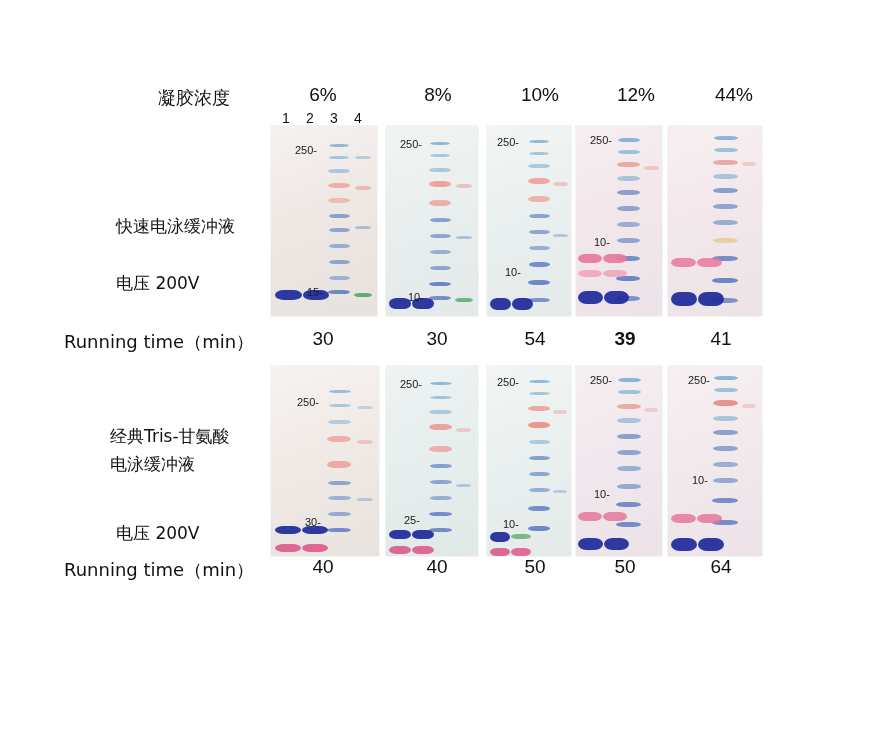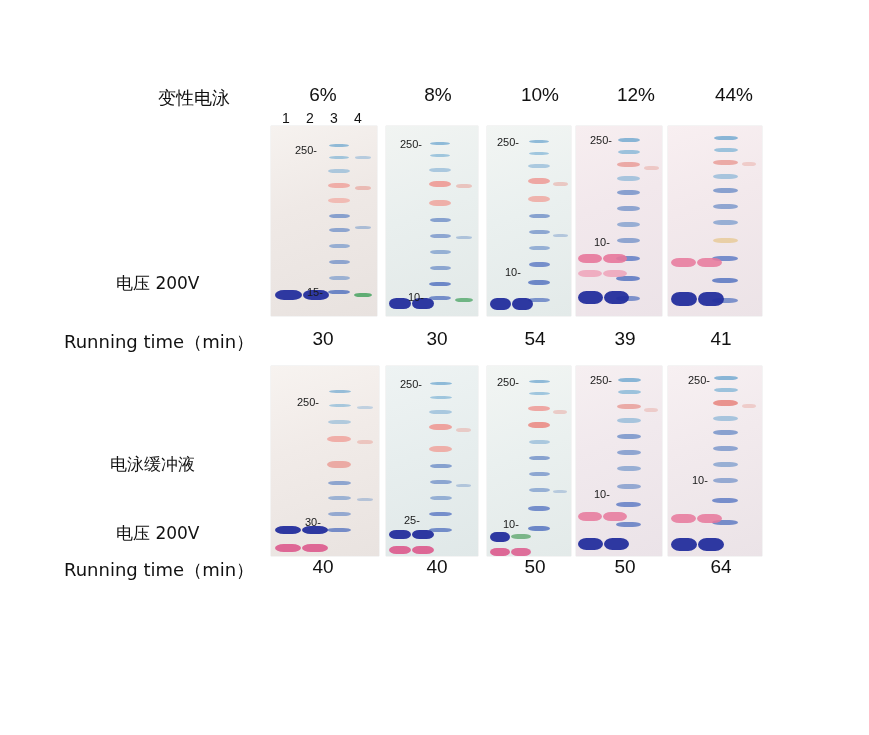--- a/index.html
+++ b/index.html
@@ -90,32 +90,33 @@
     color: #1a1a1a;
     white-space: nowrap;
     font-family: "Liberation Sans", sans-serif;
   }
 </style>
 </head>
 <body>
 
 <div class="figure">
 
-  <div class="lbl cn" style="left:158px; top:86px; font-size:18px;">变性电泳</div>
+  <div class="lbl cn" style="left:158px; top:86px; font-size:18px;">凝胶浓度</div>
 
   <div class="pct" style="left:288px; top:84px; width:70px;">6%</div>
   <div class="pct" style="left:403px; top:84px; width:70px;">8%</div>
   <div class="pct" style="left:502px; top:84px; width:76px;">10%</div>
   <div class="pct" style="left:598px; top:84px; width:76px;">12%</div>
   <div class="pct" style="left:696px; top:84px; width:76px;">44%</div>
 
   <div class="lane-nums" style="left:274px; top:110px;text-decoration:underline;">
     <span>1</span><span>2</span><span>3</span><span>4</span>
   </div>
 
+  <div class="lbl cn" style="left:116px; top:215px;">快速电泳缓冲液</div>
   <div class="lbl cn" style="left:116px; top:272px;">电压   200V</div>
 
   <div class="gel" style="left:271px; top:126px; width:106px; height:190px;">
     <div class="bg" style="background:linear-gradient(160deg,#f6f2ef 0%,#efe9e6 40%,#e8e2df 100%);"></div>
 
     <div class="band" style="left:58px; top:18px; width:20px; height:3px; background:#6fa8d0; opacity:.75;"></div>
     <div class="band" style="left:58px; top:30px; width:20px; height:3px; background:#7fb4d6; opacity:.7;"></div>
     <div class="band" style="left:57px; top:43px; width:22px; height:4px; background:#8fb8d8; opacity:.7;"></div>
     <div class="band" style="left:57px; top:57px; width:22px; height:5px; background:#f0a49e; opacity:.85;"></div>
     <div class="band" style="left:57px; top:72px; width:22px; height:5px; background:#f2b0a8; opacity:.8;"></div>
@@ -222,23 +223,24 @@
     <div class="band" style="left:3px; top:132px; width:25px; height:9px; background:#e8789c; opacity:.85;"></div>
     <div class="band" style="left:29px; top:132px; width:25px; height:9px; background:#e8789c; opacity:.85;"></div>
     <div class="band" style="left:3px; top:166px; width:26px; height:14px; background:#242f9e; opacity:.95;"></div>
     <div class="band" style="left:30px; top:166px; width:26px; height:14px; background:#242f9e; opacity:.95;"></div>
   </div>
 
   <div class="rt-label" style="left:64px; top:330px;">Running time（min）</div>
   <div class="runtime" style="left:290px; top:328px; width:66px;">30</div>
   <div class="runtime" style="left:404px; top:328px; width:66px;">30</div>
   <div class="runtime" style="left:502px; top:328px; width:66px;">54</div>
-  <div class="runtime" style="left:592px; top:328px; width:66px;">39</div>
+  <div class="runtime" style="left:592px; top:328px; width:66px;font-weight:bold;">39</div>
   <div class="runtime" style="left:688px; top:328px; width:66px;">41</div>
 
+  <div class="lbl cn" style="left:110px; top:425px; font-size:17px;">经典Tris-甘氨酸</div>
   <div class="lbl cn" style="left:110px; top:453px; font-size:17px;">电泳缓冲液</div>
   <div class="lbl cn" style="left:116px; top:522px;">电压   200V</div>
 
   <div class="gel" style="left:271px; top:366px; width:108px; height:190px;">
     <div class="bg" style="background:linear-gradient(160deg,#f7f3f0 0%,#f1ebe8 40%,#e9e3e0 100%);"></div>
     <div class="band" style="left:58px; top:24px; width:22px; height:3px; background:#6fa8d0; opacity:.7;"></div>
     <div class="band" style="left:58px; top:38px; width:22px; height:3px; background:#7fb4d6; opacity:.65;"></div>
     <div class="band" style="left:57px; top:54px; width:23px; height:4px; background:#8fb8d8; opacity:.65;"></div>
     <div class="band" style="left:56px; top:70px; width:24px; height:6px; background:#f0a49e; opacity:.85;"></div>
     <div class="band" style="left:56px; top:95px; width:24px; height:7px; background:#eba099; opacity:.85;"></div>

